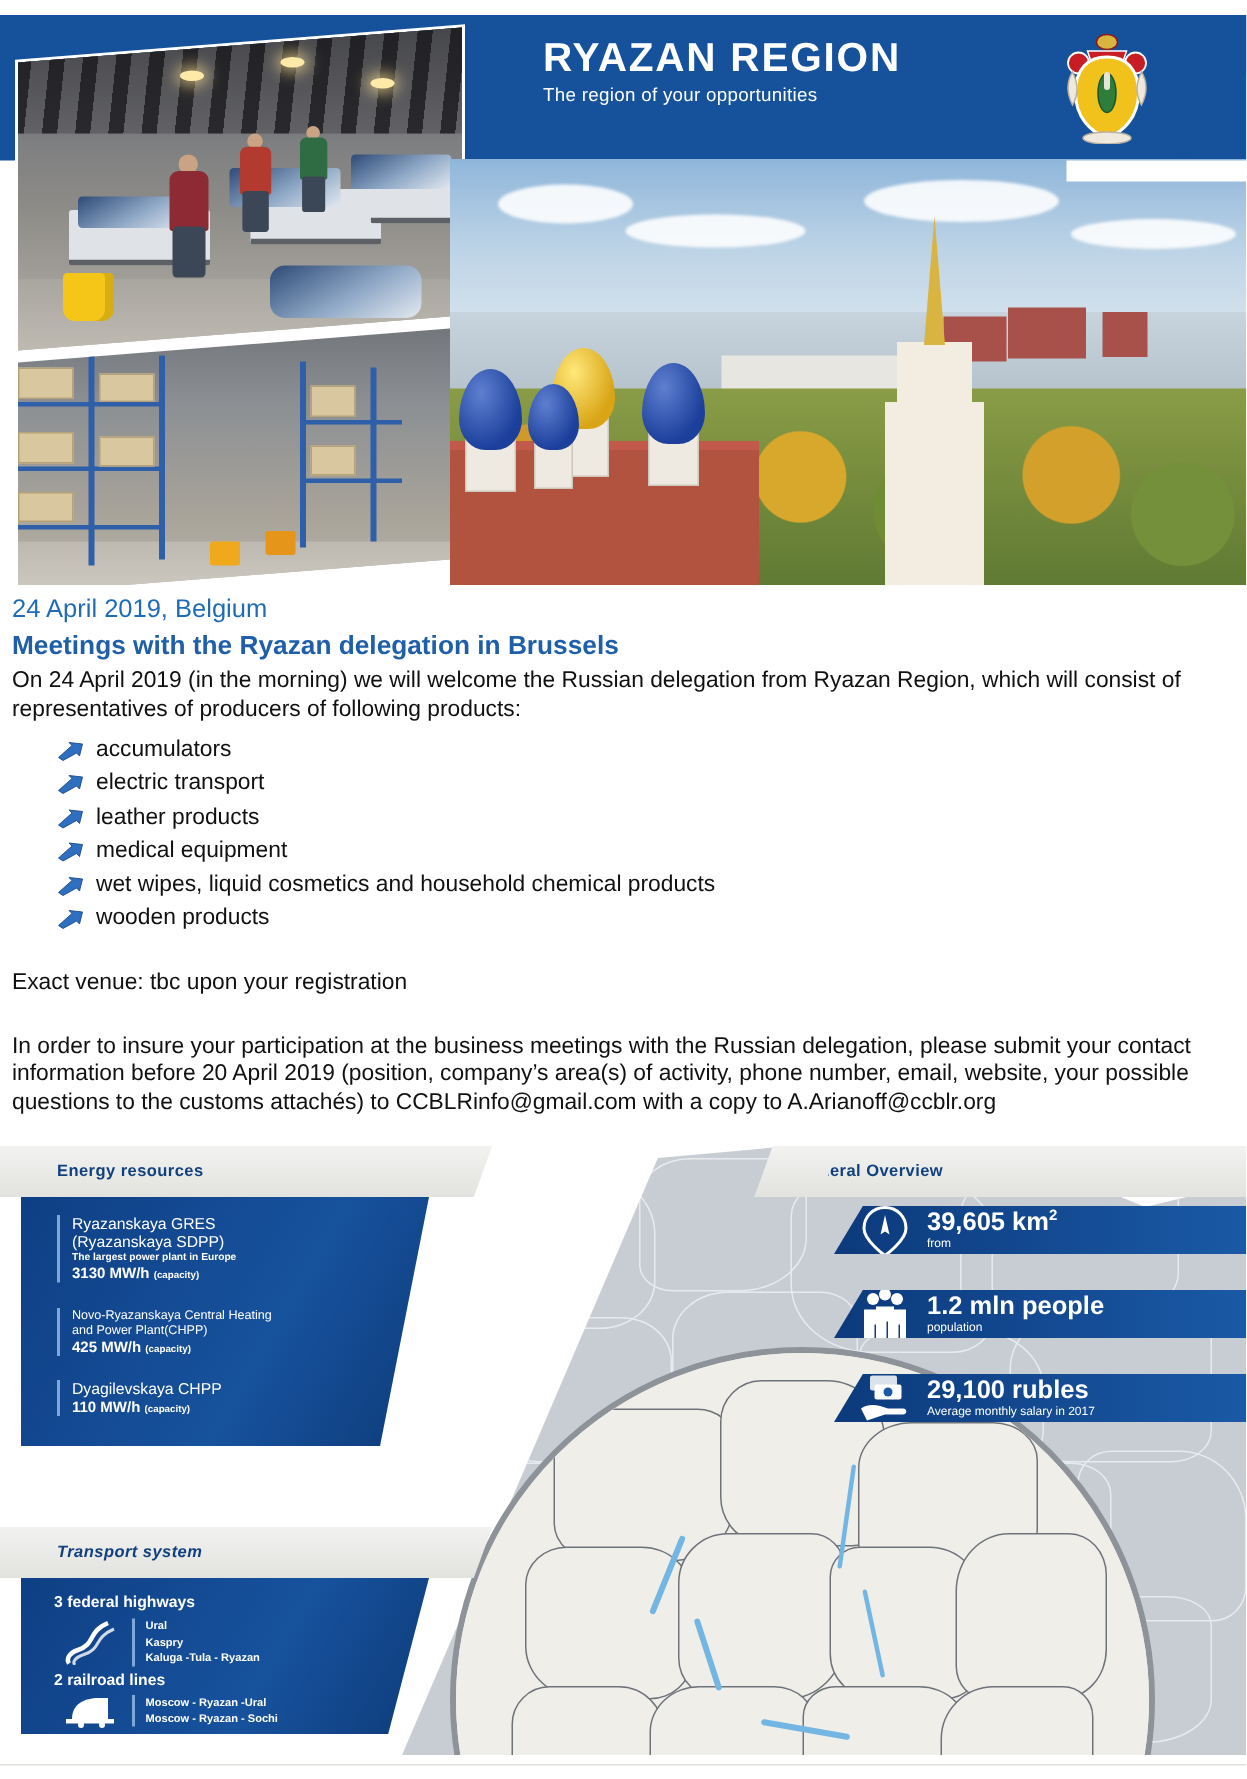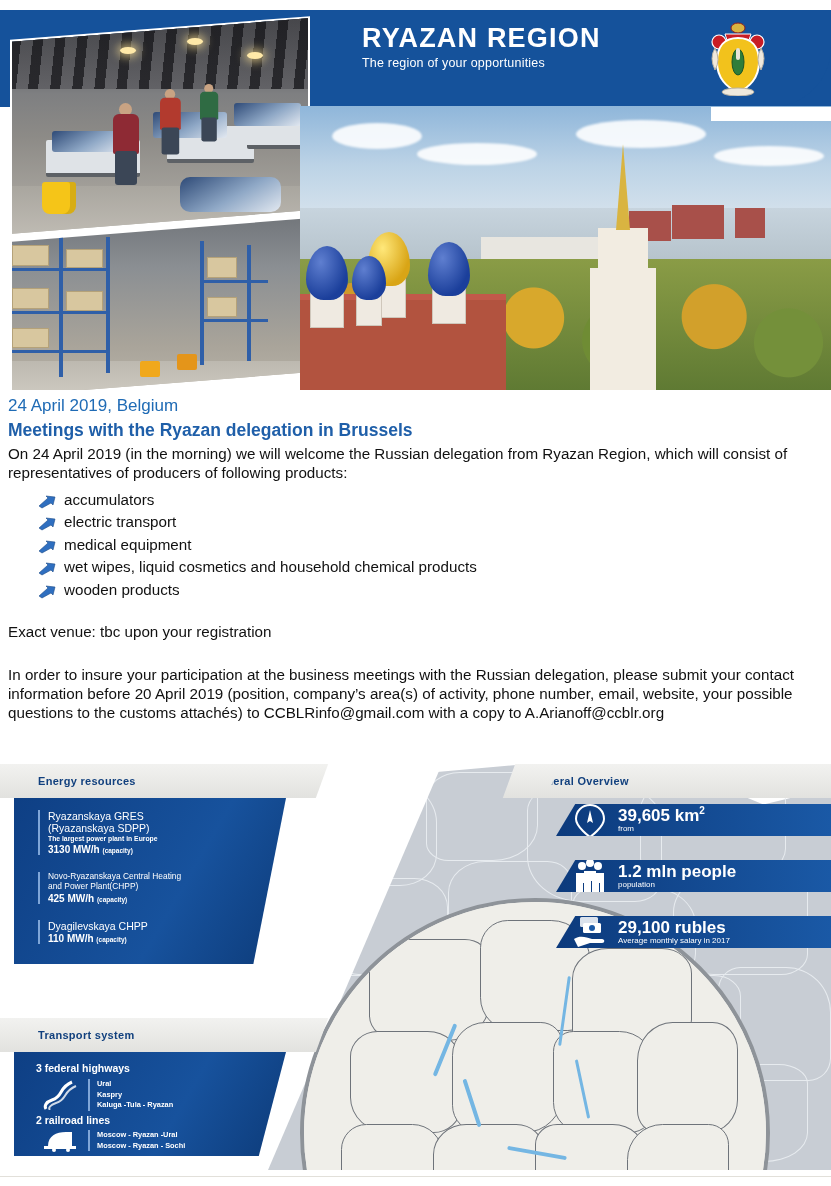--- a/index.html
+++ b/index.html
@@ -167,21 +167,21 @@
     background:linear-gradient(180deg,#f2f2f0,#e2e2df); transform:skewX(-20deg);
   }
   .energy-panel { left:14px; top:34px; width:272px; height:166px; clip-path: polygon(0 0, 100% 0, 88% 100%, 0 100%); }
   .e-item { position:absolute; border-left:2px solid #7fa6d8; padding-left:8px; color:#fff; }
   .e-name { font-size:10.5px; font-weight:normal; line-height:1.18; }
   .e-note { font-size:6.8px; font-weight:bold; line-height:1.3; }
   .e-cap { font-size:10px; font-weight:bold; }
   .e-cap small { font-size:6.5px; font-weight:bold; }
 
   
-  .trans-head { left:0; top:254px; width:300px; padding-left:38px; }
+  .trans-head { left:0; top:254px; width:300px; padding-left:38px;font-style:italic; }
   .trans-head::after{
     content:""; position:absolute; right:-22px; top:0; width:44px; height:34px;
     background:linear-gradient(180deg,#f2f2f0,#e2e2df); transform:skewX(-20deg);
   }
   .trans-panel { left:14px; top:288px; width:272px; height:104px; clip-path: polygon(0 0, 100% 0, 90% 100%, 0 100%); }
   .t-title { position:absolute; color:#fff; font-size:10.5px; font-weight:bold; }
   .t-list { position:absolute; color:#fff; font-size:7.4px; font-weight:bold; line-height:1.42; border-left:2px solid #7fa6d8; padding-left:7px; }
 
   
   .gov-head { right:0; top:0; width:300px; justify-content:flex-start; }
@@ -339,20 +339,28 @@
           </svg>
       </span>
       <span>electric transport</span>
     </li>
     <li>
       <span class="bullet-ico">
         <svg width="18" height="14" viewBox="0 0 18 14">
             <path d="M1 11 L10 3 L8 1 L17 2 L15 10 L13 8 L4 13 Z" fill="#2f6fc0" stroke="#1b4a86" stroke-width=".6"></path>
           </svg>
       </span>
+      <span>leather products</span>
+    </li>
+    <li>
+      <span class="bullet-ico">
+        <svg width="18" height="14" viewBox="0 0 18 14">
+            <path d="M1 11 L10 3 L8 1 L17 2 L15 10 L13 8 L4 13 Z" fill="#2f6fc0" stroke="#1b4a86" stroke-width=".6"></path>
+          </svg>
+      </span>
       <span>medical equipment</span>
     </li>
     <li>
       <span class="bullet-ico">
         <svg width="18" height="14" viewBox="0 0 18 14">
             <path d="M1 11 L10 3 L8 1 L17 2 L15 10 L13 8 L4 13 Z" fill="#2f6fc0" stroke="#1b4a86" stroke-width=".6"></path>
           </svg>
       </span>
       <span>wet wipes, liquid cosmetics and household chemical products</span>
     </li>

